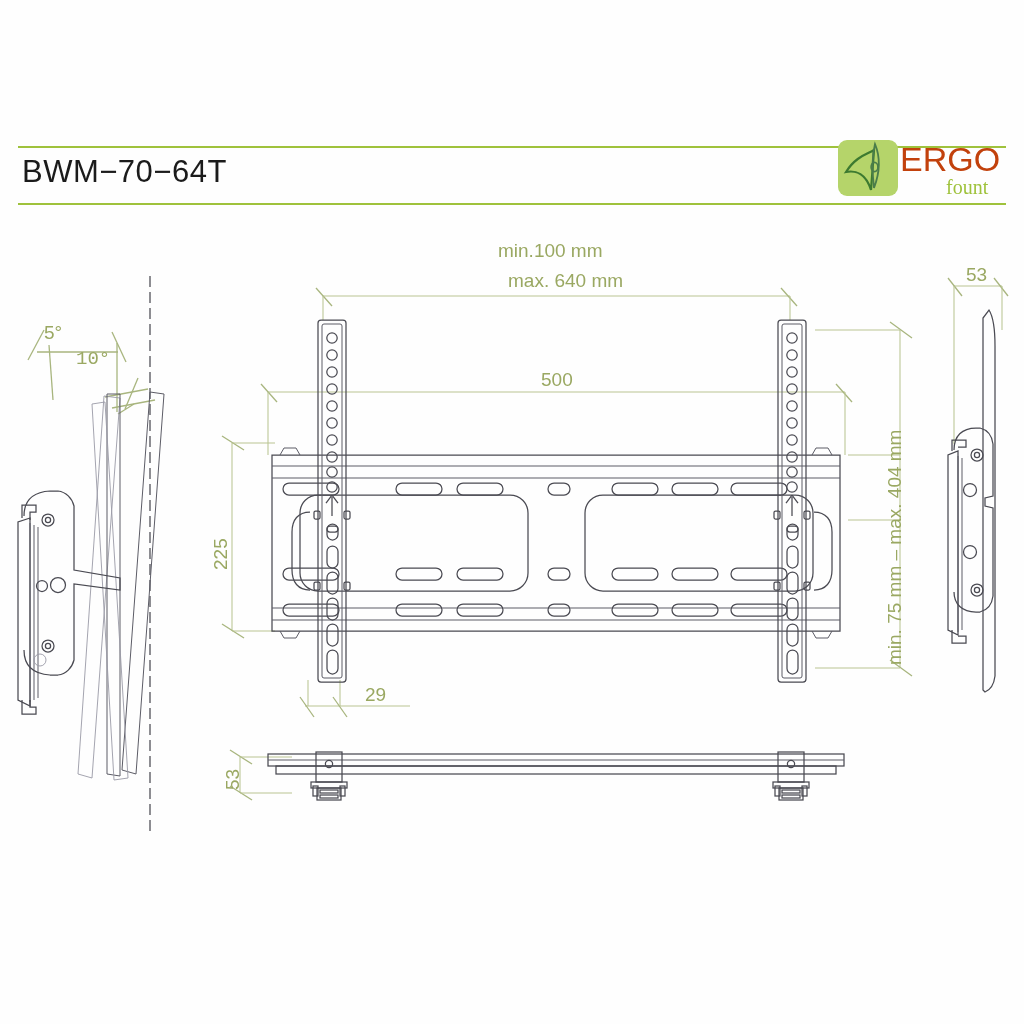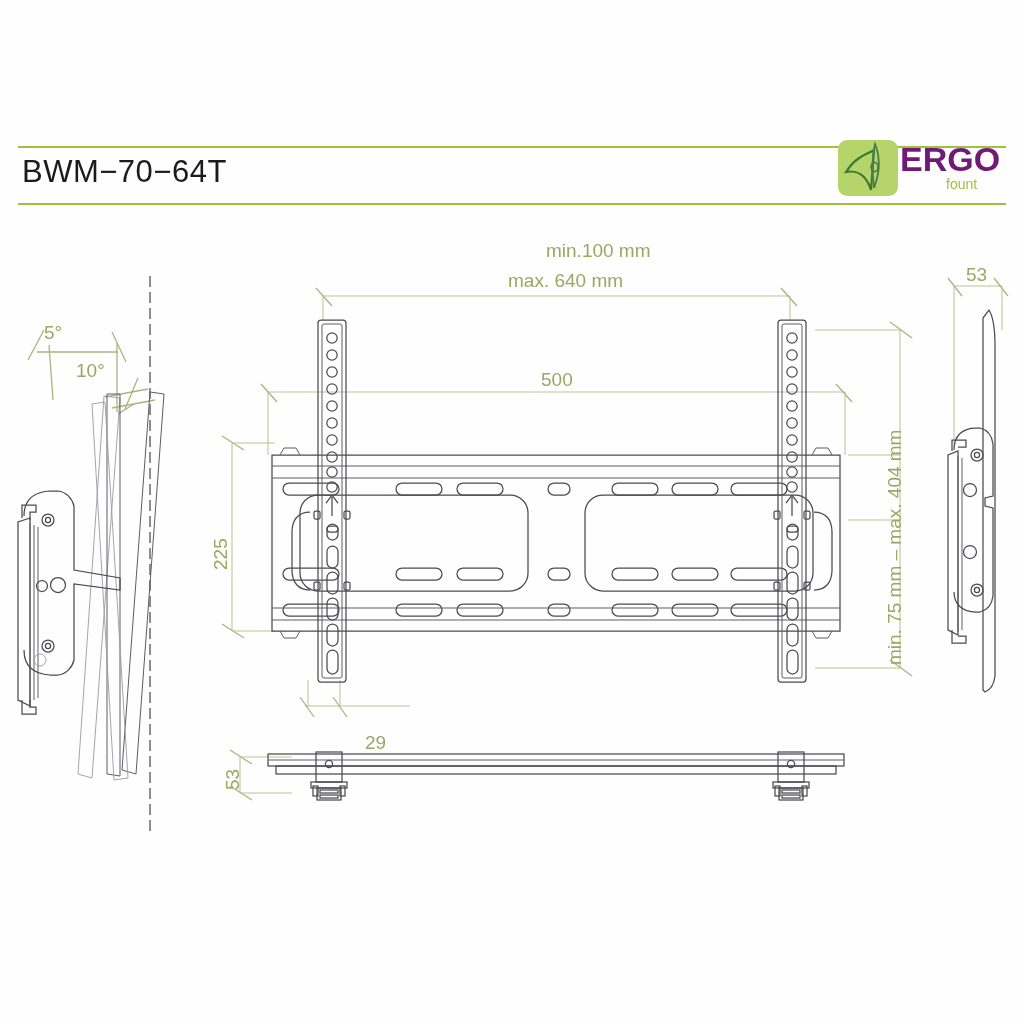--- a/index.html
+++ b/index.html
@@ -19,26 +19,26 @@
     white-space:nowrap;
   }
   
   #logo{position:absolute;left:838px;top:140px;width:172px;height:62px;}
   #logo-mark{
     position:absolute;left:0;top:0;width:60px;height:56px;
     background:#b5d46a;border-radius:9px;
   }
   #logo-word{
     position:absolute;left:62px;top:2px;
-    font-size:34px;font-weight:bold;color:#701a75;letter-spacing:0px;
+    font-size:34px;font-weight:normal;color:#c2410c;letter-spacing:0px;
     font-family:"Liberation Sans",sans-serif;line-height:34px;
   }
   #logo-sub{
     position:absolute;left:108px;top:36px;
-    font-size:14px;color:#9fc23c;font-family:Liberation Sans, sans-serif;
+    font-size:20px;color:#9fc23c;font-family:Liberation Serif, serif;
   }
 
   
   #drawing{position:absolute;left:0;top:0;width:1024px;height:1024px;}
 
   
   .dimtext{
     position:absolute;color:#9aa862;font-size:17px;
     font-family:"Liberation Sans",sans-serif;white-space:nowrap;
   }
@@ -379,32 +379,32 @@
         <rect x="773" y="782" width="36" height="6" class="ln"></rect>
         <rect x="779" y="788" width="24" height="12" class="ln"></rect>
         <rect x="782" y="790" width="18" height="3" class="ln"></rect>
         <rect x="782" y="795" width="18" height="3" class="ln"></rect>
         <rect x="775" y="786" width="5" height="10" class="ln"></rect>
         <rect x="802" y="786" width="5" height="10" class="ln"></rect>
       </g>
     </g>
   </svg>
 
-  <div class="dimtext big" style="left:498px;top:240px;margin-left:48px;">min.100 mm</div>
+  <div class="dimtext big" style="left:498px;top:240px;">min.100 mm</div>
   <div class="dimtext big" style="left:508px;top:270px;">max. 640 mm</div>
 
   <div class="dimtext big" style="left:541px;top:369px;">500</div>
 
   <div class="dimtext big rot90" style="left:210px;top:570px;">225</div>
 
   <div class="dimtext big rot90" style="left:884px;top:665px;">min. 75 mm – max. 404 mm</div>
 
-  <div class="dimtext big" style="left:365px;top:684px;margin-top:48px;">29</div>
+  <div class="dimtext big" style="left:365px;top:684px;">29</div>
 
   <div class="dimtext big rot90" style="left:222px;top:790px;">53</div>
 
   <div class="dimtext big" style="left:966px;top:264px;">53</div>
 
   <div class="dimtext big" style="left:44px;top:322px;">5°</div>
 
-  <div class="dimtext big" style="left:76px;top:360px;">10°</div>
+  <div class="dimtext big" style="left:76px;top:348px;font-family:Liberation Mono, monospace;">10°</div>
 
 </div>
 
 </body></html>

